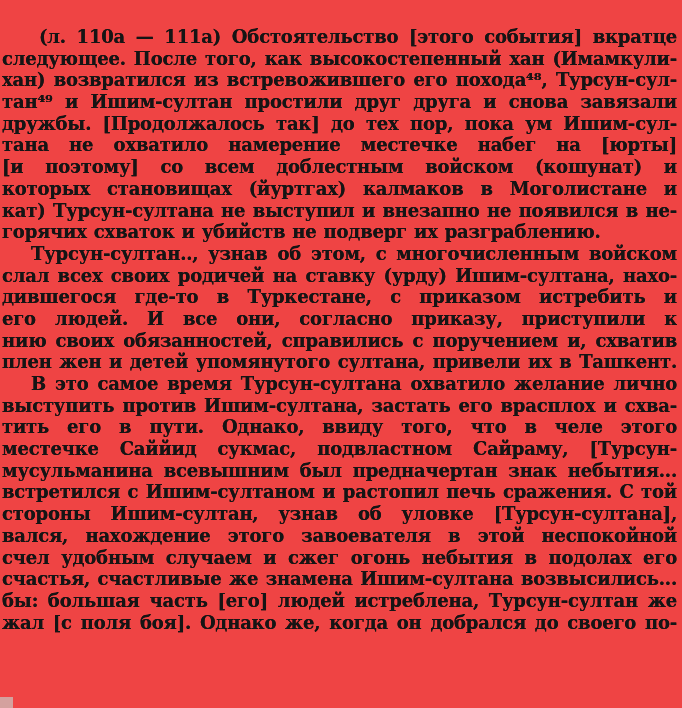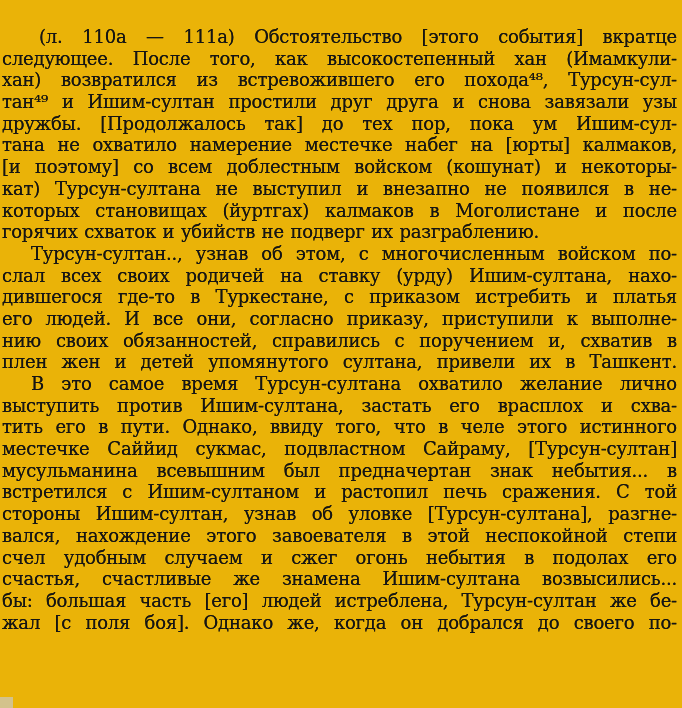--- a/index.html
+++ b/index.html
@@ -53,32 +53,32 @@
     top: 697px;
     width: 13px;
     height: 11px;
     background: #c9c9c5;
     opacity: 0.7;
   }
 </style>
 </head>
 <body>
 
-<div class="page" style="background: #eab308; color: rgb(21, 21, 21);">
+<div class="page" style="background: #ef4444; color: rgb(21, 21, 21); font-weight: bold;">
   <div class="text-block" id="text-block">
       <div class="paragraph p-first">
         <div class="line first-line">(л. 110а — 111а) Обстоятельство [этого события] вкратце</div>
         <div class="line">следующее. После того, как высокостепенный хан (Имамкули-</div>
         <div class="line">хан) возвратился из встревожившего его похода⁴⁸, Турсун-сул-</div>
         <div class="line">тан⁴⁹ и Ишим-султан простили друг друга и снова завязали узы</div>
         <div class="line">дружбы. [Продолжалось так] до тех пор, пока ум Ишим-сул-</div>
         <div class="line">тана не охватило намерение местечке набег на [юрты] калмаков,</div>
         <div class="line">[и поэтому] со всем доблестным войском (кошунат) и некоторы-</div>
+        <div class="line">которых становищах (йуртгах) калмаков в Моголистане и после</div>
         <div class="line">кат) Турсун-султана не выступил и внезапно не появился в не-</div>
-        <div class="line">которых становищах (йуртгах) калмаков в Моголистане и после</div>
         <div class="line last-left">горячих схваток и убийств не подверг их разграблению.</div>
       </div>
       <div class="paragraph">
         <div class="line first-line">Турсун-султан.., узнав об этом, с многочисленным войском по-</div>
         <div class="line">слал всех своих родичей на ставку (урду) Ишим-султана, нахо-</div>
         <div class="line">дившегося где-то в Туркестане, с приказом истребить и платья</div>
         <div class="line">его людей. И все они, согласно приказу, приступили к выполне-</div>
         <div class="line">нию своих обязанностей, справились с поручением и, схватив в</div>
         <div class="line">плен жен и детей упомянутого султана, привели их в Ташкент.</div>
       </div>

